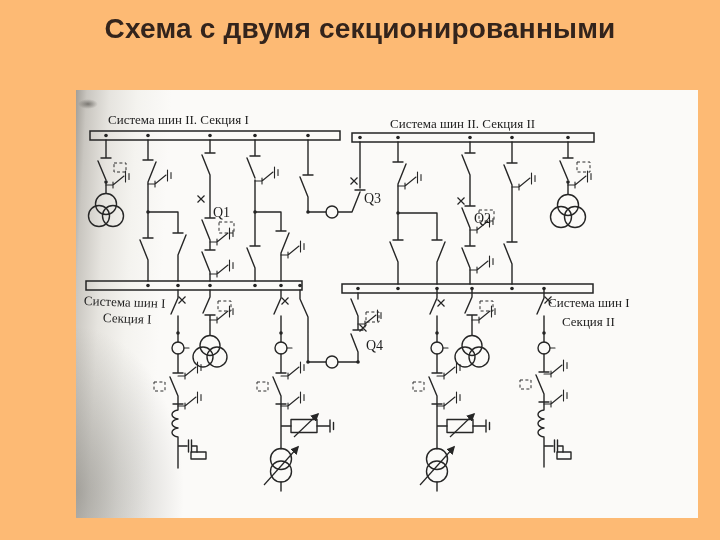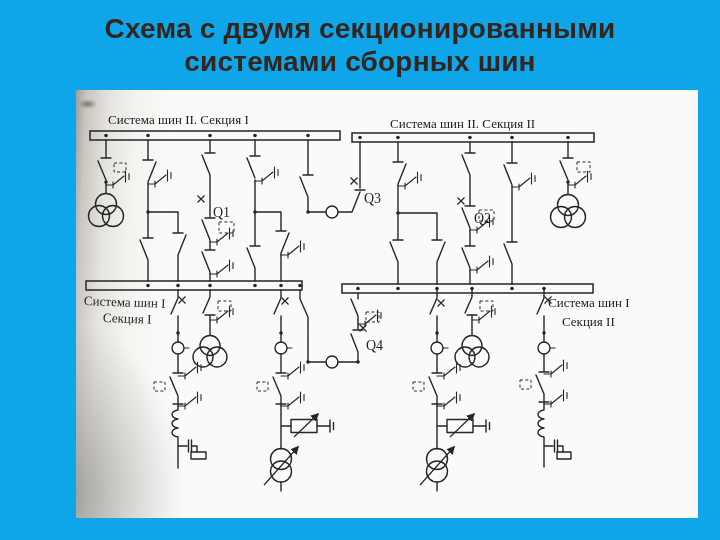--- a/index.html
+++ b/index.html
@@ -1,16 +1,16 @@
 <!DOCTYPE html>
 <html><head>
 <meta charset="utf-8">
 <style>
   html,body{margin:0;padding:0;background:#ffffff;}
-  .slide{position:relative;width:720px;height:540px;background:#0ea5e9;overflow:hidden;
+  .slide{position:relative;width:720px;height:540px;background:#fdba74;overflow:hidden;
          font-family:"Liberation Sans",sans-serif;}
   .title{position:absolute;top:12px;left:0;width:100%;text-align:center;
          font-weight:700;font-size:28px;line-height:33px;color:#33241c;letter-spacing:.2px;}
   .scan{position:absolute;left:76px;top:90px;width:622px;height:428px;
         background:
           radial-gradient(14px 7px at 12px 14px, rgba(55,52,48,.55), rgba(55,52,48,0) 70%),
           radial-gradient(150px 230px at 0% 94%, rgba(112,110,104,.5), rgba(112,110,104,0) 72%),
           linear-gradient(93deg,#a29e97 0px,#c9c6c0 11px,#e6e4df 34px,#f4f3ef 62px,#fbfaf8 96px,#fbfaf8 100%);}
   svg{position:absolute;left:0;top:0;}
   .ink{stroke:#262626;fill:none;stroke-width:1.4;stroke-linecap:round;stroke-linejoin:round;}
@@ -22,21 +22,20 @@
   .arrow{stroke:#262626;fill:none;stroke-width:1.2;}
   text.lbl{font-family:"Liberation Serif",serif;font-size:13px;fill:#1e1e1e;}
   text.lblq{font-family:"Liberation Serif",serif;font-size:14px;fill:#1e1e1e;}
 </style>
 </head>
 <body>
 
 <div class="slide">
   <div class="title">
     <div>Схема с двумя секционированными</div>
-    <div>системами сборных шин</div>
   </div>
 
   <div class="scan"></div>
 
   <svg width="720" height="540" viewBox="0 0 720 540">
     <defs>
       <marker id="ah" viewBox="0 0 8 8" refX="6.5" refY="4" markerWidth="7" markerHeight="7" orient="auto">
         <path d="M0,0 L8,4 L0,8 z" fill="#262626"></path>
       </marker>
       <g id="etp">

